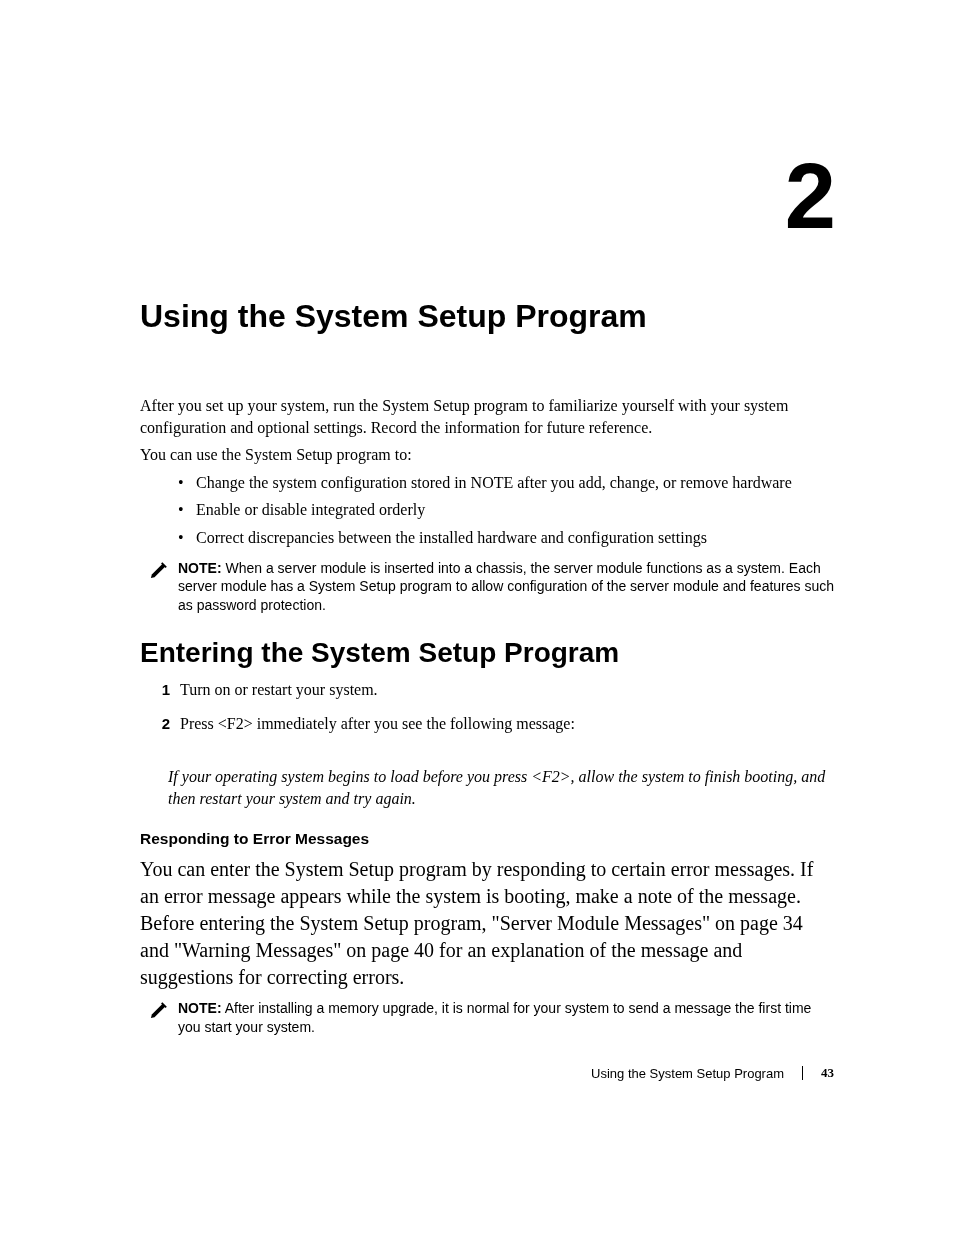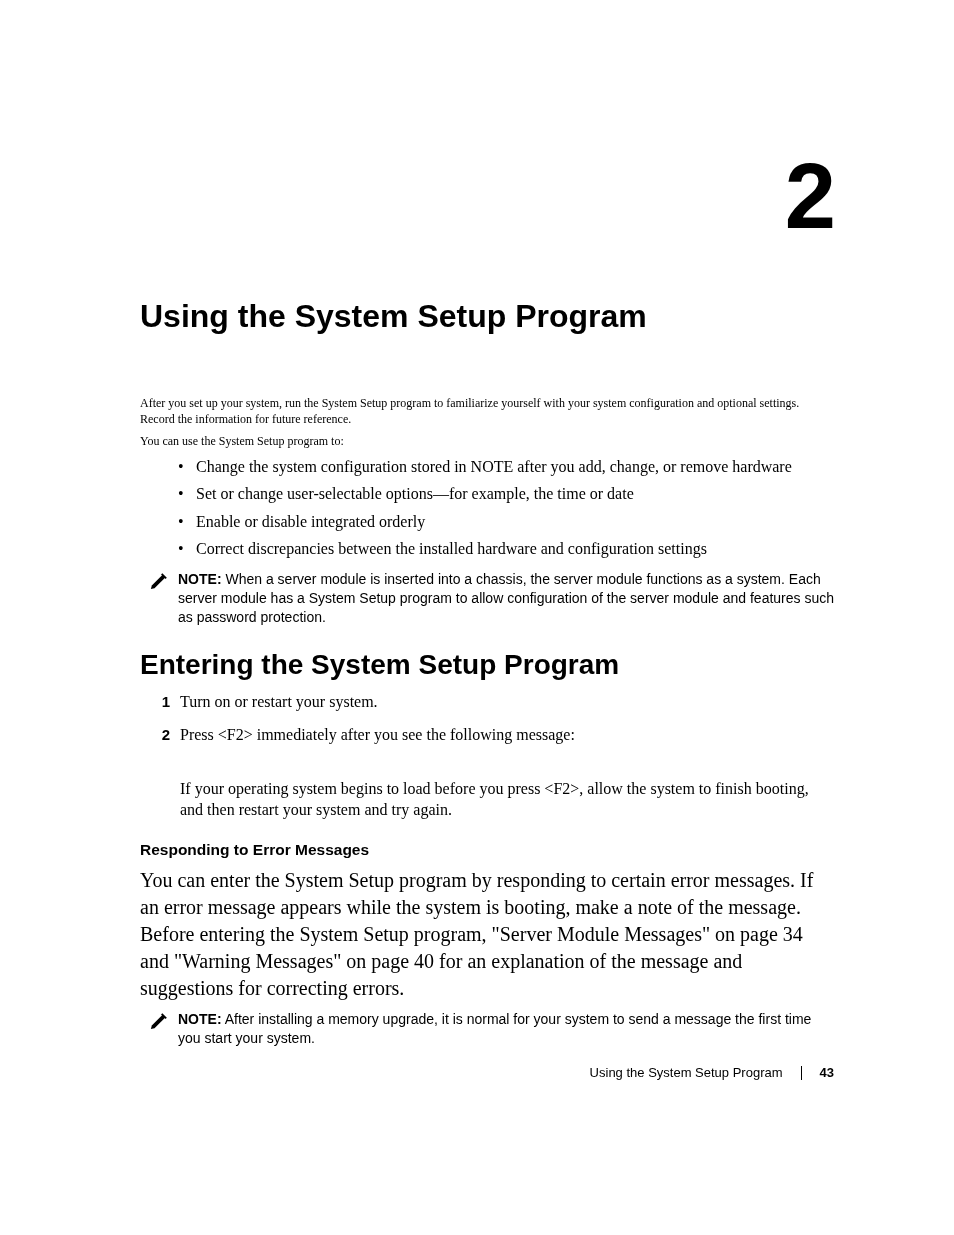--- a/index.html
+++ b/index.html
@@ -29,21 +29,21 @@
   }
   .chapter-title {
     font-family: 'Arial Narrow', Arial, Helvetica, sans-serif;
     font-weight: 700;
     font-size: 32px;
     margin-top: 56px;
     letter-spacing: 0px;
   }
   .intro {
     margin-top: 60px;
-    font-size: 12px;
+    font-size: 16px;
     line-height: 1.35;
   }
   .intro p { margin: 0 0 6px 0; }
   ul.bullets {
     margin: 6px 0 10px 0;
     padding-left: 38px;
     list-style: none;
   }
   ul.bullets li {
     position: relative;
@@ -104,24 +104,25 @@
     flex: 0 0 auto;
     line-height: 1.5;
   }
   .step-body {
     font-size: 16px;
     line-height: 1.35;
     flex: 1;
   }
   .step-body p { margin: 0 0 8px 0; }
   .step-follow {
-    margin-left: 40px;
+    margin-left: 28px;
     margin-top: 24px;
     font-size: 16px;
     line-height: 1.35;
+    font-style: italic;
   }
   .sub-h3 {
     font-family: Arial, Helvetica, sans-serif;
     font-weight: 700;
     font-size: 15.5px;
     margin-top: 20px;
     margin-bottom: 8px;
   }
   .body-p {
     font-size: 20px;
@@ -135,39 +136,38 @@
     font-family: Arial, Helvetica, sans-serif;
     font-size: 13px;
     display: flex;
     align-items: center;
     gap: 18px;
   }
   .footer .sep {
     border-left: 1px solid #000;
     height: 14px;
   }
-  .footer .pnum { font-weight: 700; }
+  .footer .pnum { font-weight: 700; font-family: Liberation Serif, serif; }
 </style>
 </head>
 <body>
 
 <div class="page">
 
   <div class="chapter-number">2</div>
 
   <div class="chapter-title">Using the System Setup Program</div>
 
   <div class="intro">
     <p>After you set up your system, run the System Setup program to familiarize yourself with your system configuration and optional settings. Record the information for future reference.</p>
     <p>You can use the System Setup program to:</p>
   </div>
 
   <ul class="bullets">
     <li>Change the system configuration stored in NOTE after you add, change, or remove hardware</li>
-    <li>Set or change user-selectable options—for example, the time or date</li>
     <li>Enable or disable integrated orderly</li>
     <li>Correct discrepancies between the installed hardware and configuration settings</li>
   </ul>
 
   <div class="note-block">
     <span class="note-icon">
       <svg viewBox="0 0 20 20">
           <path d="M2 15 L14 3 L17 6 L5 18 L1 19 Z" fill="#000"></path>
           <path d="M13 2 L18 7" stroke="#000" stroke-width="2"></path>
         </svg>

